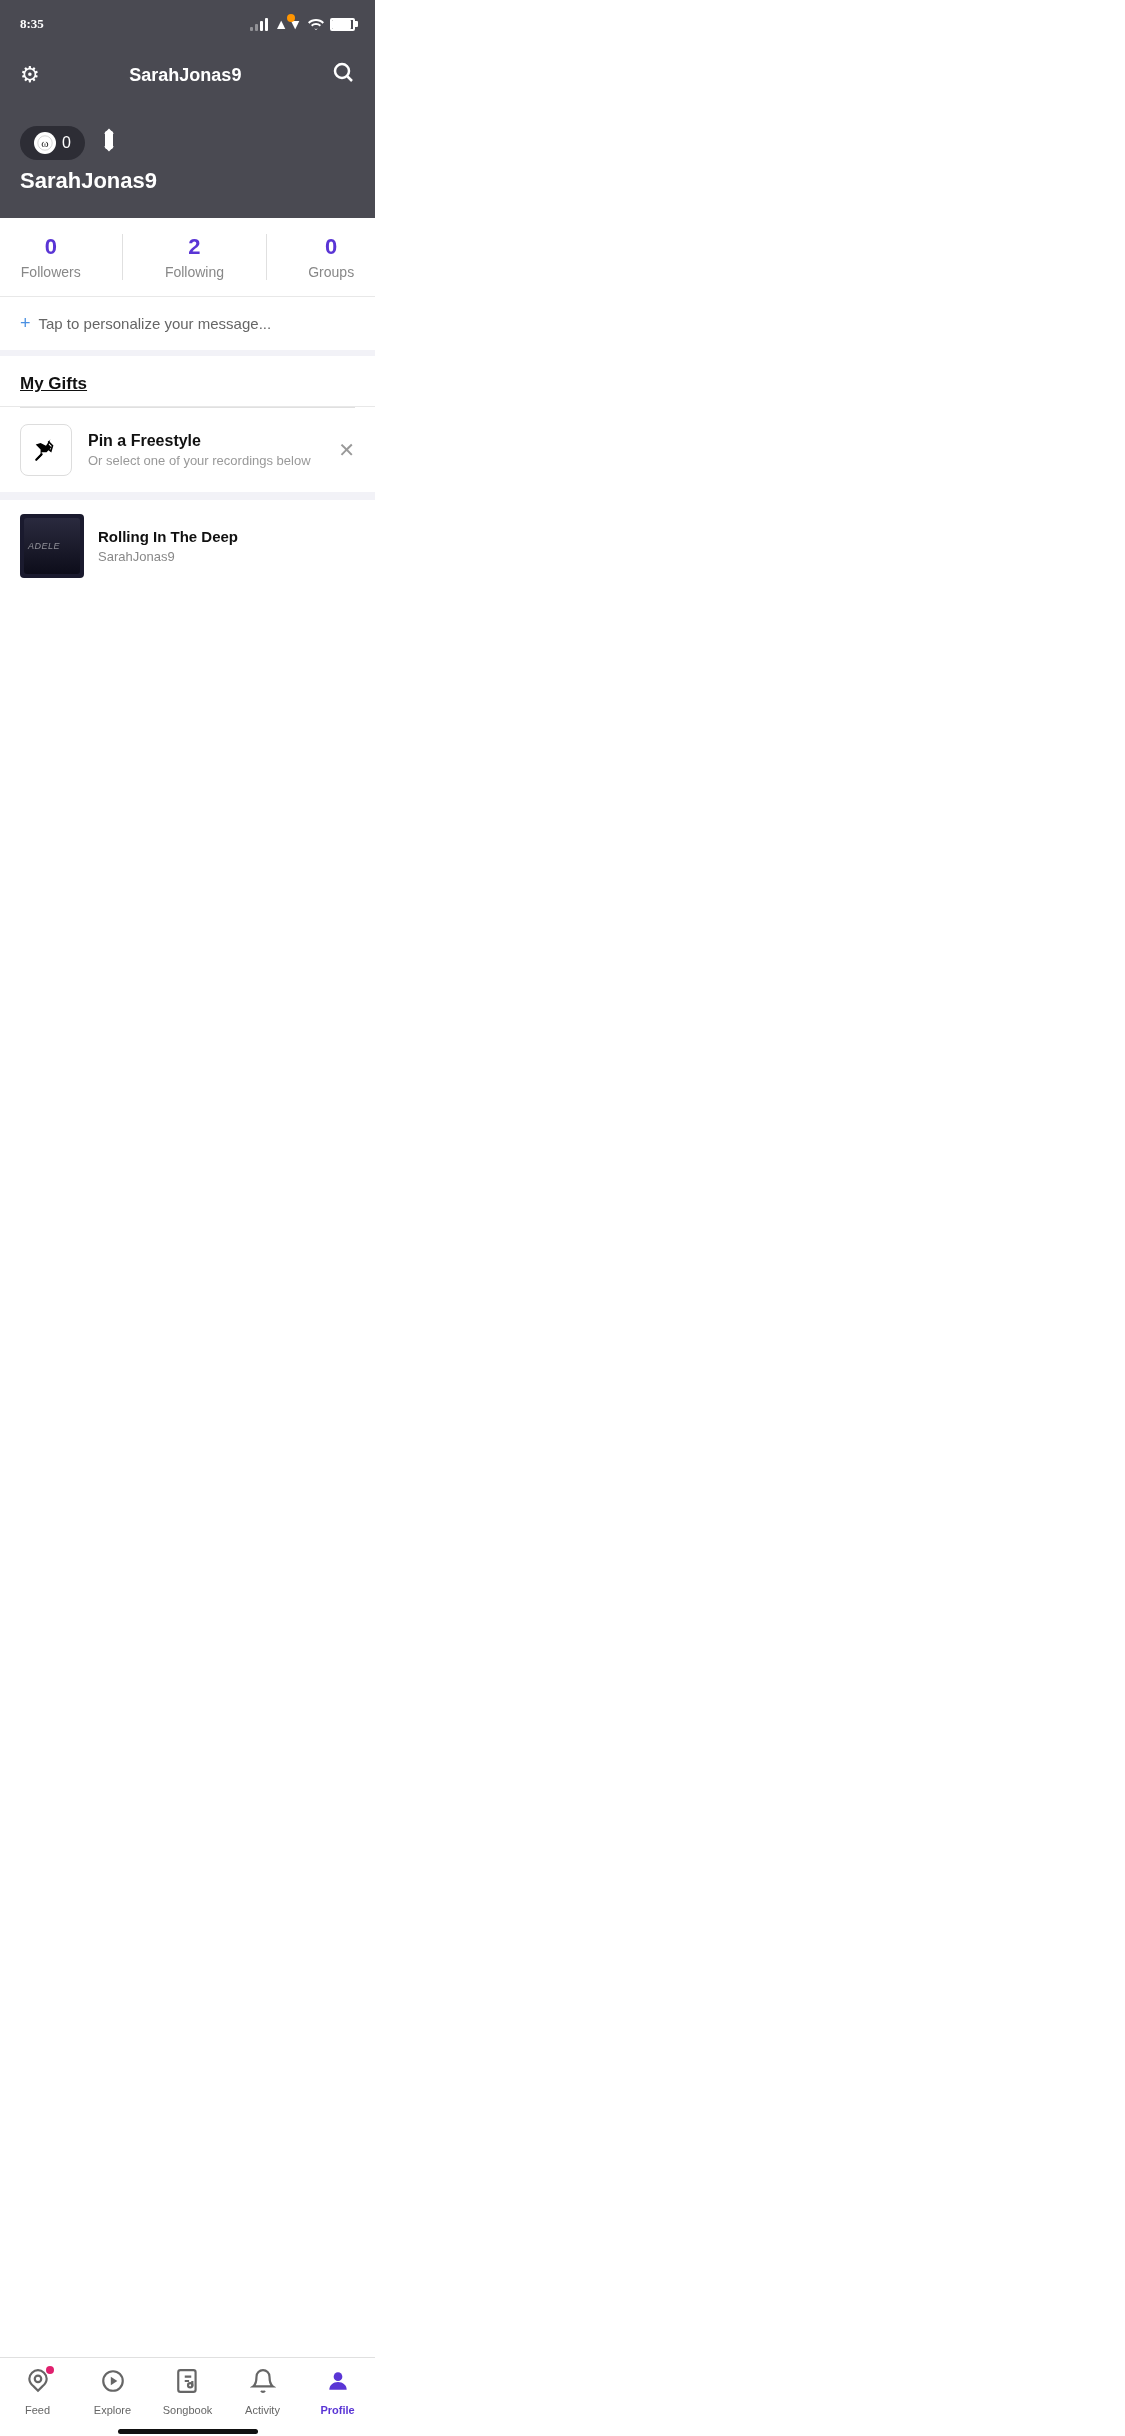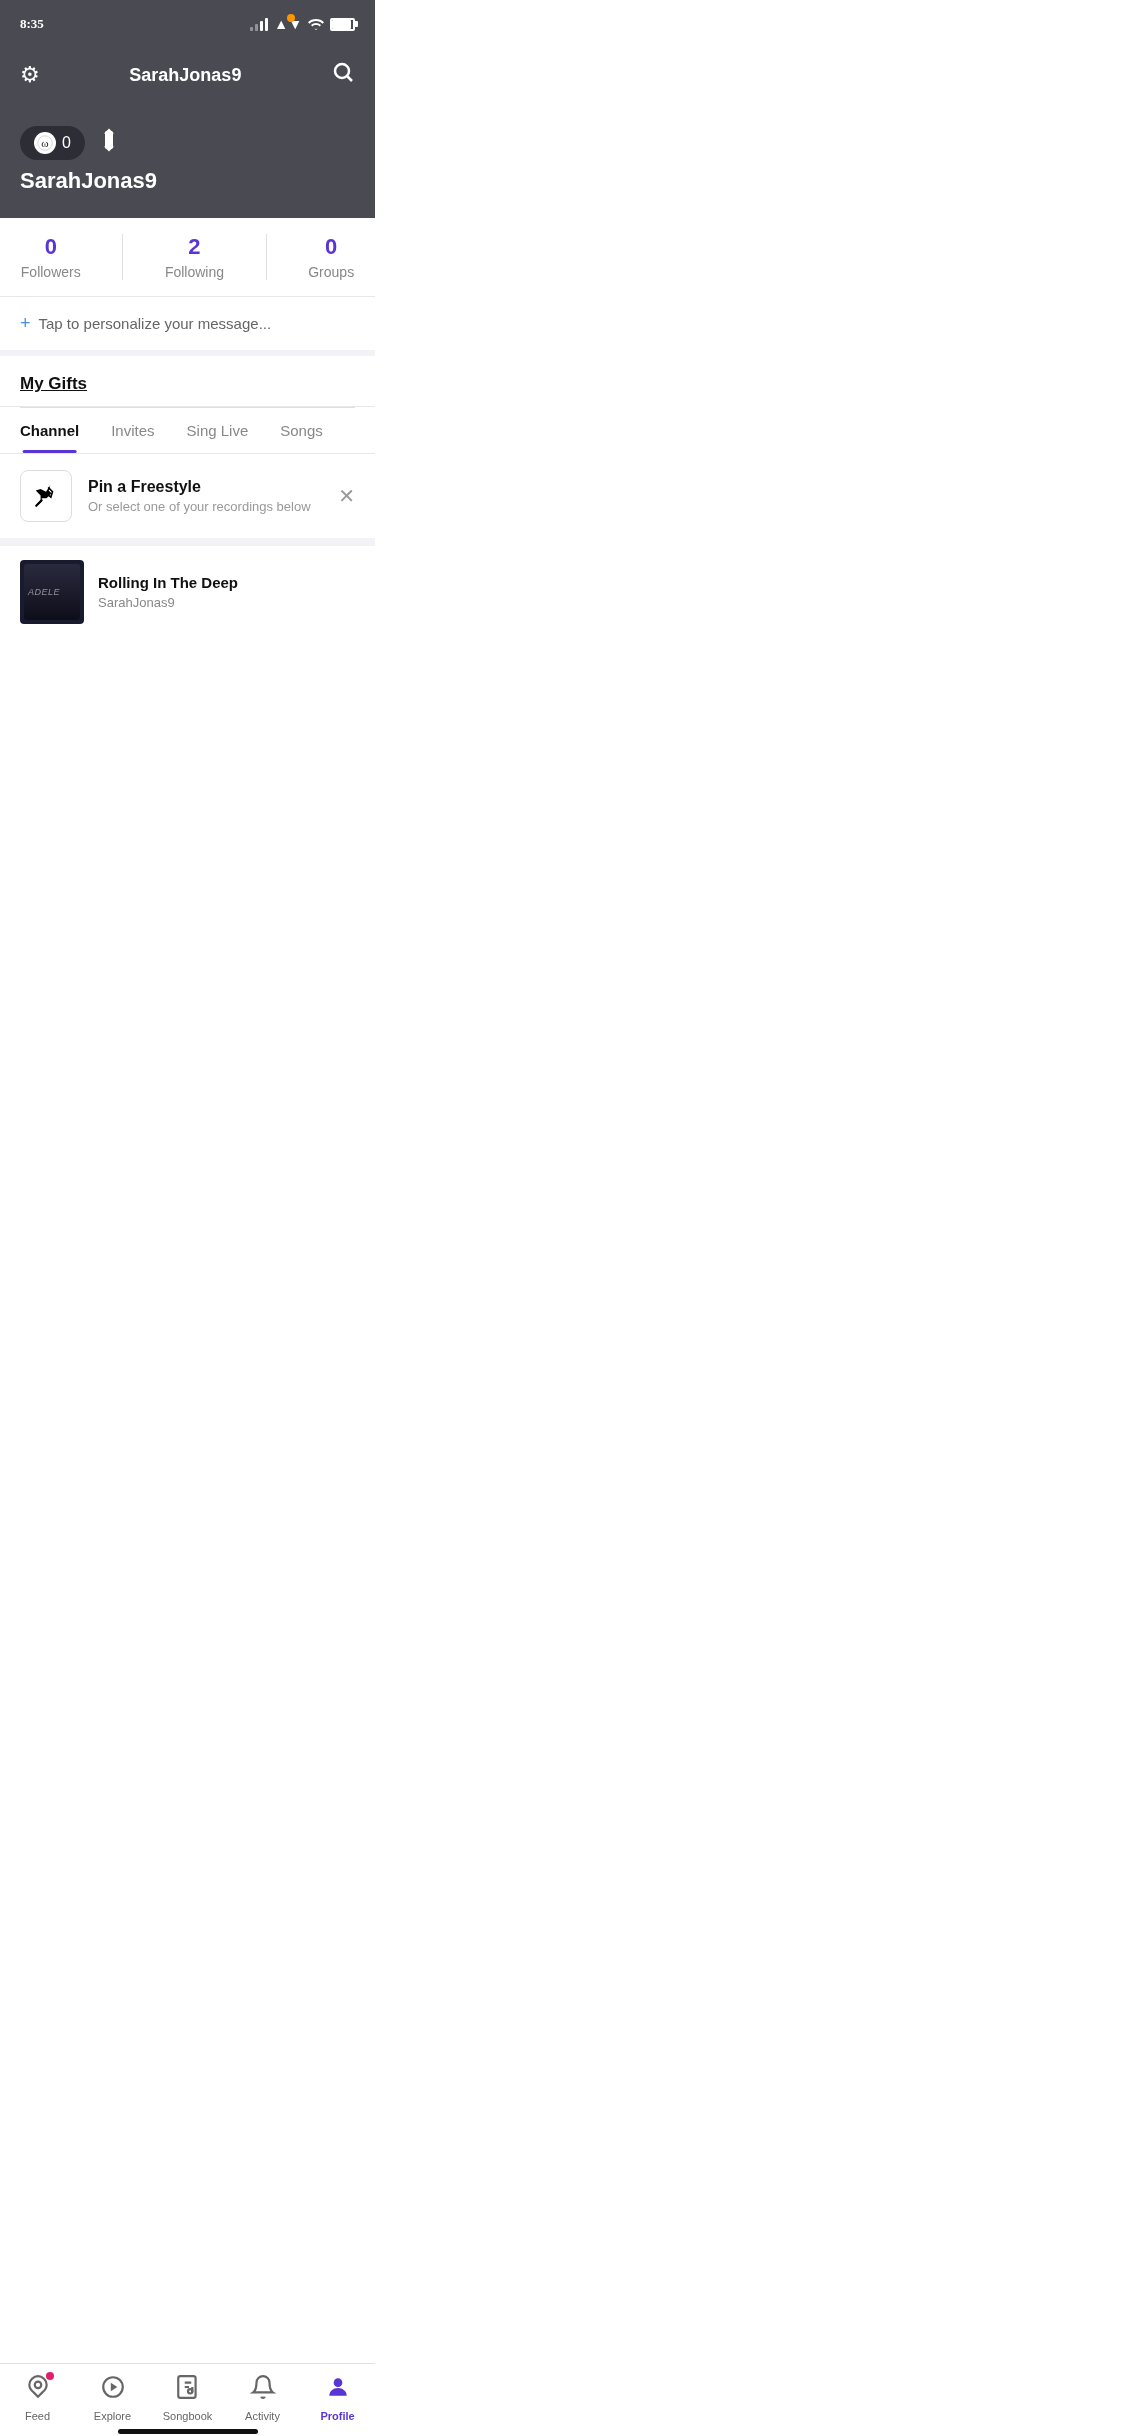--- a/index.html
+++ b/index.html
@@ -399,21 +399,21 @@
     
     .bottom-nav {
       position: fixed;
       bottom: 0;
       left: 0;
       width: 375px;
       background: white;
       border-top: 1px solid #e0e0e0;
       display: flex;
       justify-content: space-around;
-      padding: 10px 0 14px;
+      padding: 10px 0 20px;
     }
     .nav-item {
       display: flex;
       flex-direction: column;
       align-items: center;
       gap: 4px;
       cursor: pointer;
       min-width: 60px;
     }
     .nav-icon {
@@ -549,26 +549,20 @@
     <span class="personalize-text">Tap to personalize your message...</span>
   </div>
 
   <div class="gifts-section">
     <div class="gifts-header">
       <span class="gifts-title">My Gifts</span>
     </div>
     <div class="gifts-divider"></div>
   </div>
 
-  <div class="tabs-row">
-    <div class="tab-item active">Channel</div>
-    <div class="tab-item">Invites</div>
-    <div class="tab-item">Sing Live</div>
-    <div class="tab-item">Songs</div>
-  </div>
 
   <div class="pin-freestyle">
     <div class="pin-icon-box">
       <svg width="26" height="26" viewBox="0 0 24 24" fill="black">
         <path d="M16 2.012l-1.5 5L17 9.5l-4.5 4.5H8v3l-3 3-1-1 3-3V11.5L2.5 7 7 5.5 11.988 8zM16 2.012L11.988 8"></path>
         <path d="M14 4l4 4-1.5 5L12 9.5" fill="none" stroke="black" stroke-width="1.5"></path>
         <line x1="3" y1="21" x2="8" y2="16" stroke="black" stroke-width="2" stroke-linecap="round"></line>
       </svg>
     </div>
     <div class="pin-text">

